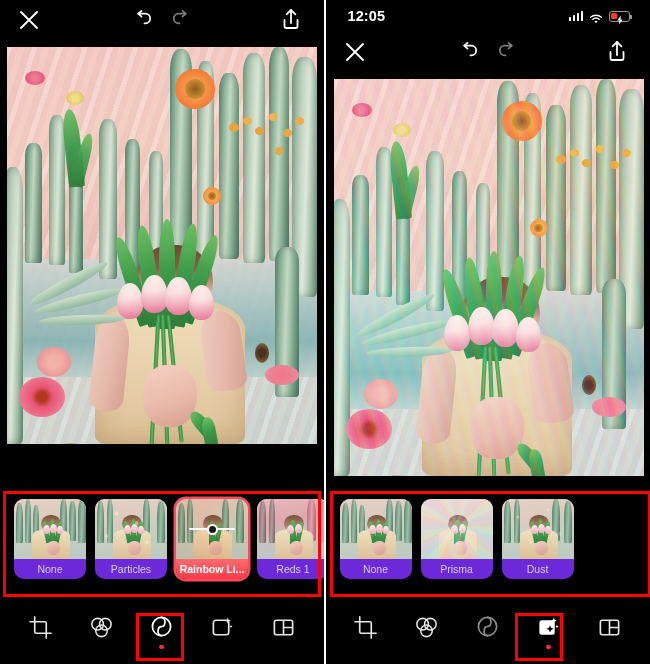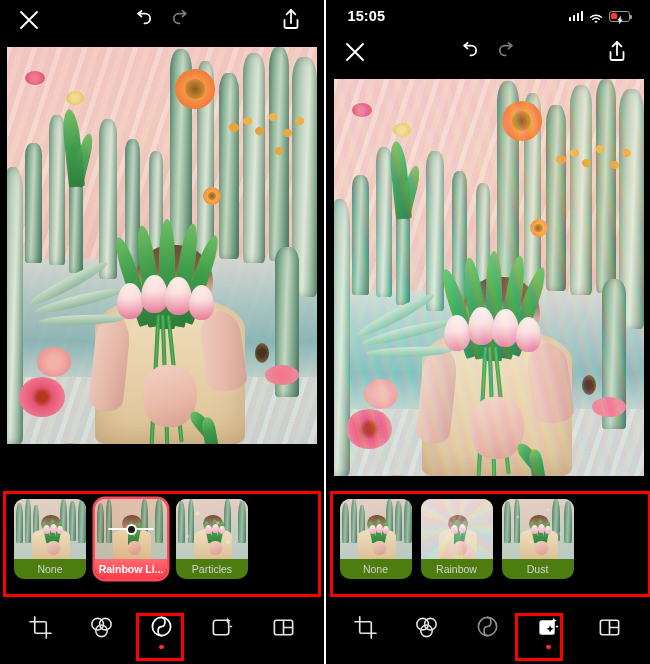--- a/index.html
+++ b/index.html
@@ -191,21 +191,21 @@
     cursor: pointer;
   }
   .thumb .tpic {
     height: 60px; position: relative; overflow: hidden;
     background: #cbb9ae;
   }
   .thumb .tlabel {
     height: 20px; line-height: 20px;
     text-align: center;
     font-size: 10.5px; color: #d3d3d3;
-    background: #4d7c0f;
+    background: #6d28d9;
     white-space: nowrap; overflow: hidden;
     padding: 0 3px;
   }
   .thumb.selected { box-shadow: 0 0 0 2.5px #ff4a5e; }
   .thumb.selected .tlabel {
     background: linear-gradient(180deg,#ff6b72,#ff3b47);
     color: #ffffff; font-weight: 600;
   }
   .thumb.selected .tpic { box-shadow: inset 0 0 0 2px #ff6b72; }
   .slider-handle {
@@ -415,20 +415,43 @@
               <div class="m-leaf" style="left:42px;top:22px;width:5px;height:22px;transform:rotate(12deg);"></div>
               <div class="m-tulip" style="left:29px;top:26px;width:7px;height:9px;"></div>
               <div class="m-tulip" style="left:36px;top:25px;width:7px;height:9px;"></div>
               <div class="m-tulip" style="left:43px;top:27px;width:6px;height:8px;"></div>
               <div class="m-hand" style="left:33px;top:42px;width:13px;height:14px;"></div>
             </div>
           </div>
           <div class="tlabel">None</div>
         </div>
 
+        <div class="thumb">
+          <div class="tpic">
+            <div class="mini">
+              <div class="m-bg"></div>
+              <div class="m-cactus" style="left:2px;top:2px;width:7px;height:42px;"></div>
+              <div class="m-cactus" style="left:12px;top:0px;width:6px;height:44px;"></div>
+              <div class="m-cactus" style="left:48px;top:0px;width:7px;height:42px;"></div>
+              <div class="m-cactus" style="left:62px;top:2px;width:8px;height:42px;"></div>
+              <div class="m-head" style="left:27px;top:16px;width:20px;height:17px;"></div>
+              <div class="m-dress" style="left:18px;top:30px;width:38px;height:30px;"></div>
+              <div class="m-leaf" style="left:30px;top:22px;width:5px;height:22px;transform:rotate(-12deg);"></div>
+              <div class="m-leaf" style="left:36px;top:20px;width:5px;height:24px;"></div>
+              <div class="m-leaf" style="left:42px;top:22px;width:5px;height:22px;transform:rotate(12deg);"></div>
+              <div class="m-tulip" style="left:29px;top:26px;width:7px;height:9px;"></div>
+              <div class="m-tulip" style="left:36px;top:25px;width:7px;height:9px;"></div>
+              <div class="m-tulip" style="left:43px;top:27px;width:6px;height:8px;"></div>
+              <div class="m-hand" style="left:33px;top:42px;width:13px;height:14px;"></div>
+              <div class="m-particles"></div>
+            </div>
+          </div>
+          <div class="tlabel">Particles</div>
+        </div>
+
         <div class="thumb selected">
           <div class="tpic">
             <div class="mini">
               <div class="m-bg"></div>
               <div class="m-cactus" style="left:2px;top:4px;width:7px;height:40px;"></div>
               <div class="m-cactus" style="left:11px;top:0px;width:6px;height:44px;"></div>
               <div class="m-cactus" style="left:46px;top:0px;width:7px;height:42px;"></div>
               <div class="m-cactus" style="left:60px;top:0px;width:8px;height:44px;"></div>
               <div class="m-head" style="left:27px;top:16px;width:20px;height:17px;"></div>
               <div class="m-dress" style="left:18px;top:30px;width:38px;height:30px;"></div>
@@ -441,40 +464,36 @@
               <span class="line"></span>
                 <span class="knob"></span>
             </div>
           </div>
           <div class="tlabel">Rainbow Li...</div>
         </div>
 
         <div class="thumb">
           <div class="tpic">
             <div class="mini">
-              <div class="m-bg"></div>
-              <div class="m-cactus" style="left:2px;top:2px;width:7px;height:42px;"></div>
-              <div class="m-cactus" style="left:12px;top:0px;width:6px;height:44px;"></div>
-              <div class="m-cactus" style="left:48px;top:0px;width:7px;height:42px;"></div>
-              <div class="m-cactus" style="left:62px;top:2px;width:8px;height:42px;"></div>
+              <div class="m-bg" style="background:linear-gradient(168deg,#e8b9bd 0%,#dfa9ad 34%,#c7c3c0 62%,#bcc7c4 100%);"></div>
+              <div class="m-cactus" style="left:2px;top:2px;width:7px;height:42px;background:linear-gradient(92deg,#7d6f72,#b79a9c,#6d6063);"></div>
+              <div class="m-cactus" style="left:12px;top:0px;width:6px;height:44px;background:linear-gradient(92deg,#7d6f72,#b79a9c,#6d6063);"></div>
+              <div class="m-cactus" style="left:50px;top:0px;width:9px;height:42px;background:linear-gradient(92deg,#b76a7a,#e3a0ad,#a85c6c);"></div>
+              <div class="m-cactus" style="left:62px;top:2px;width:9px;height:42px;background:linear-gradient(92deg,#b76a7a,#e3a0ad,#a85c6c);"></div>
               <div class="m-head" style="left:27px;top:16px;width:20px;height:17px;"></div>
               <div class="m-dress" style="left:18px;top:30px;width:38px;height:30px;"></div>
-              <div class="m-leaf" style="left:30px;top:22px;width:5px;height:22px;transform:rotate(-12deg);"></div>
-              <div class="m-leaf" style="left:36px;top:20px;width:5px;height:24px;"></div>
-              <div class="m-leaf" style="left:42px;top:22px;width:5px;height:22px;transform:rotate(12deg);"></div>
-              <div class="m-tulip" style="left:29px;top:26px;width:7px;height:9px;"></div>
-              <div class="m-tulip" style="left:36px;top:25px;width:7px;height:9px;"></div>
-              <div class="m-tulip" style="left:43px;top:27px;width:6px;height:8px;"></div>
+              <div class="m-leaf" style="left:33px;top:21px;width:6px;height:24px;"></div>
+              <div class="m-leaf" style="left:40px;top:23px;width:5px;height:22px;transform:rotate(12deg);"></div>
+              <div class="m-tulip" style="left:30px;top:26px;width:7px;height:9px;"></div>
+              <div class="m-tulip" style="left:38px;top:25px;width:7px;height:9px;"></div>
               <div class="m-hand" style="left:33px;top:42px;width:13px;height:14px;"></div>
-              <div class="m-particles"></div>
             </div>
           </div>
-          <div class="tlabel">Particles</div>
+          <div class="tlabel">Reds 1</div>
         </div>
-
 
       </div>
     </div>
 
     <div class="toolbar">
       <div class="tool">
         <svg viewBox="0 0 26 26" width="25" height="25">
             <path d="M7 2v15.5a1.5 1.5 0 001.5 1.5H24" stroke="#e6e6e6" stroke-width="1.7" fill="none" stroke-linecap="round"></path>
             <path d="M2 7h15.5A1.5 1.5 0 0119 8.5V24" stroke="#e6e6e6" stroke-width="1.7" fill="none" stroke-linecap="round"></path>
           </svg>
@@ -514,21 +533,21 @@
 
     <div class="anno strip-box"></div>
     <div class="anno tool-box"></div>
   </div>
 
   <div class="divider"></div>
 
   <div class="panel right">
 
     <div class="statusbar">
-      <div class="clock">15:05</div>
+      <div class="clock">12:05</div>
       <div class="status-icons">
         <span class="sig">
             <i></i>
             <i></i>
             <i></i>
             <i></i>
           </span>
         <span class="wifi">
           <svg viewBox="0 0 16 12" width="14" height="11">
               <path d="M8 10.4l1.9-2.3a3 3 0 00-3.8 0L8 10.4z" fill="#fff"></path>
@@ -671,21 +690,21 @@
               <div class="m-head" style="left:27px;top:16px;width:20px;height:17px;"></div>
               <div class="m-dress" style="left:18px;top:30px;width:38px;height:30px;"></div>
               <div class="m-leaf" style="left:33px;top:21px;width:6px;height:24px;"></div>
               <div class="m-leaf" style="left:40px;top:23px;width:5px;height:22px;transform:rotate(12deg);"></div>
               <div class="m-tulip" style="left:30px;top:26px;width:7px;height:9px;"></div>
               <div class="m-tulip" style="left:38px;top:25px;width:7px;height:9px;"></div>
               <div class="m-hand" style="left:33px;top:42px;width:13px;height:14px;"></div>
               <div class="m-prisma"></div>
             </div>
           </div>
-          <div class="tlabel">Rainbow</div>
+          <div class="tlabel">Prisma</div>
         </div>
 
 
         <div class="thumb">
           <div class="tpic">
             <div class="mini">
               <div class="m-bg"></div>
               <div class="m-cactus" style="left:2px;top:2px;width:7px;height:42px;"></div>
               <div class="m-cactus" style="left:12px;top:0px;width:6px;height:44px;"></div>
               <div class="m-cactus" style="left:50px;top:0px;width:8px;height:42px;"></div>

